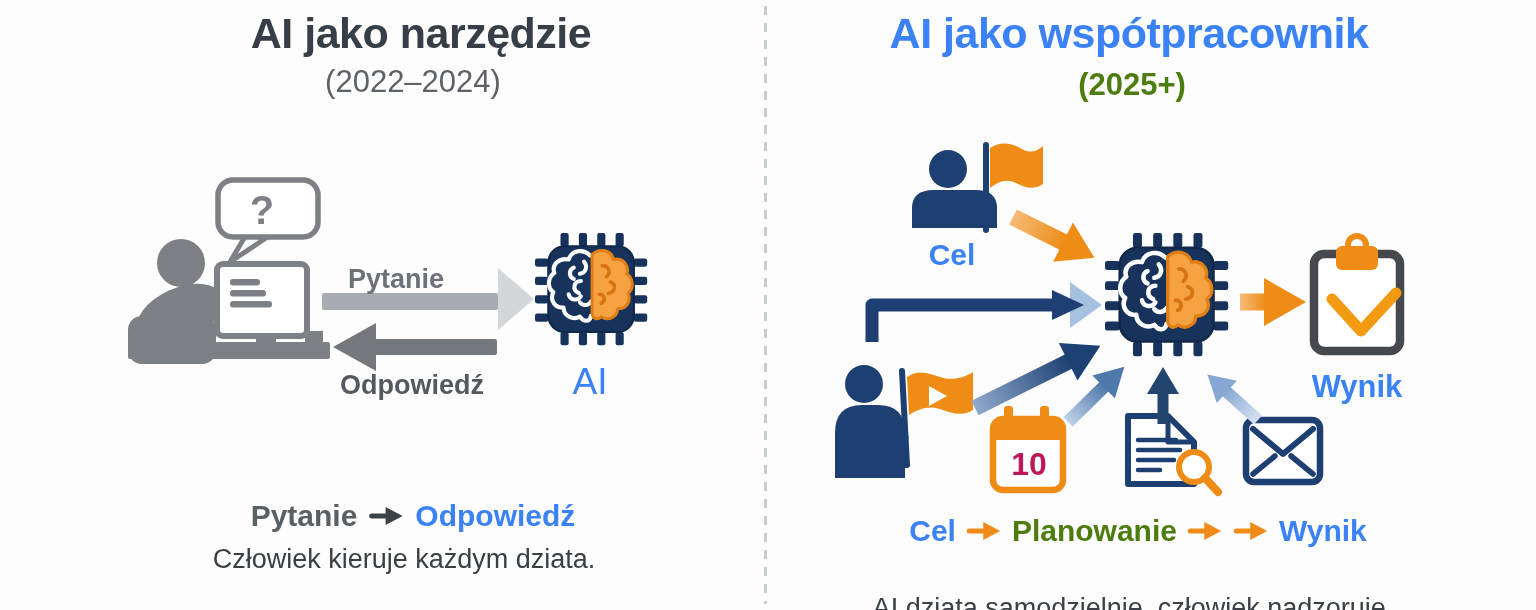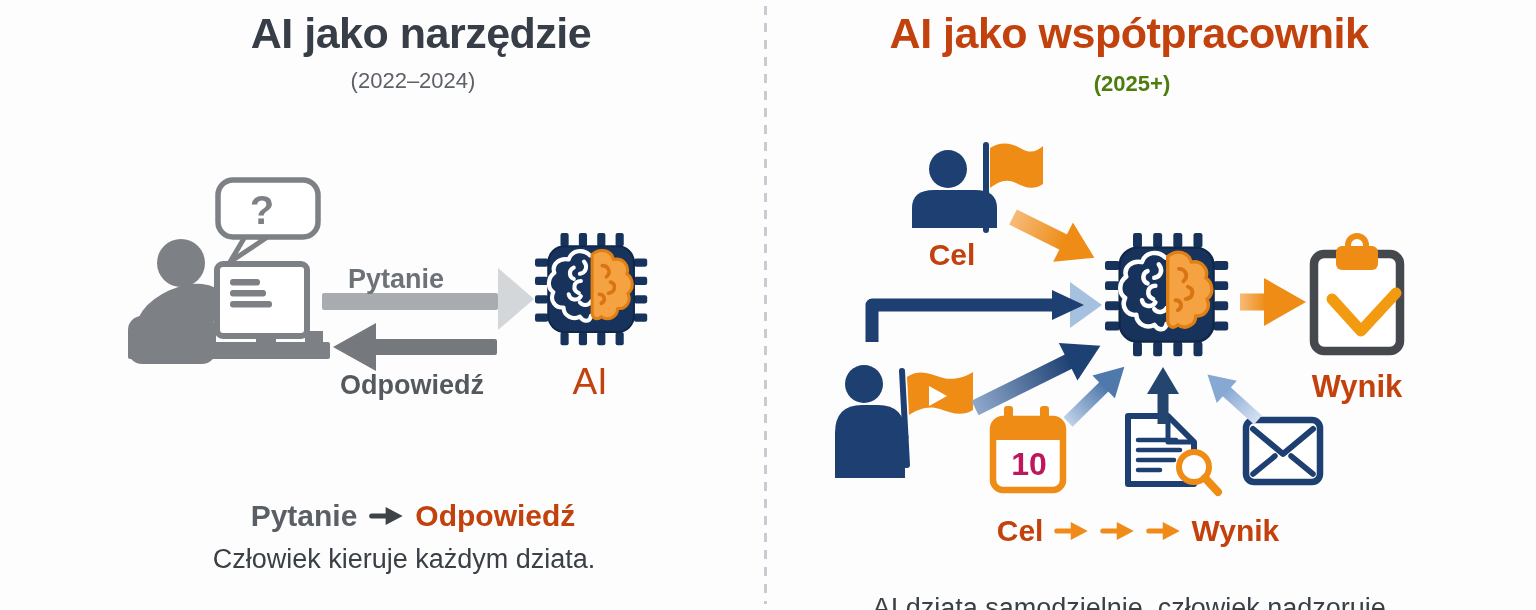--- a/index.html
+++ b/index.html
@@ -1,23 +1,23 @@
 <!DOCTYPE html>
 <html><head>
 <meta charset="utf-8">
 <style>
   html,body{margin:0;padding:0}
   .canvas{position:relative;width:1536px;height:610px;background:#fdfdfd;overflow:hidden;
           font-family:"Liberation Sans","DejaVu Sans",sans-serif;}
   .abs{position:absolute}
   .ct{position:absolute;transform:translate(-50%,-50%);white-space:nowrap;line-height:1}
   .title{font-size:43px;font-weight:700;letter-spacing:-0.5px}
-  .sub{font-size:22px;font-weight:500}
+  .sub{font-size:31px;font-weight:500}
   .charcoal{color:#383e47}
-  .navy{color:#c2410c}
+  .navy{color:#3b82f6}
   .orange{color:#4d7c0f}
   .grayed{color:#5d6269}
   .caption{font-size:27px;color:#3a4046;font-weight:400}
   .flow{display:flex;align-items:center;font-size:30px;font-weight:700}
   .divider{position:absolute;left:764px;top:6px;bottom:6px;width:3px;
            background:repeating-linear-gradient(to bottom,#c7cbd2 0 9px,transparent 9px 17px)}
   svg{display:block;overflow:visible}
 </style>
 </head>
 <body>
@@ -240,20 +240,21 @@
     <div class="ct navy" style="left:952px;top:255px;font-size:30px;font-weight:700">Cel</div>
     <div class="ct" style="left:1029px;top:464px;font-size:32px;font-weight:700;color:#be185d">10</div>
     <div class="ct navy" style="left:1357px;top:386px;font-size:31px;font-weight:700">Wynik</div>
 
     <div class="ct flow" style="left:1138px;top:531px;gap:10px">
       <span class="navy">Cel</span>
       <svg width="36" height="24" viewBox="0 0 36 24">
         <line x1="3" y1="12" x2="19" y2="12" stroke="#f08a18" stroke-width="5" stroke-linecap="round"></line>
         <polygon points="17,3 17,21 34,12" fill="#f08a18"></polygon>
       </svg>
+      <span class="orange">Planowanie</span>
       <svg width="36" height="24" viewBox="0 0 36 24">
         <line x1="3" y1="12" x2="19" y2="12" stroke="#f08a18" stroke-width="5" stroke-linecap="round"></line>
         <polygon points="17,3 17,21 34,12" fill="#f08a18"></polygon>
       </svg>
       <svg width="36" height="24" viewBox="0 0 36 24">
         <line x1="3" y1="12" x2="19" y2="12" stroke="#f08a18" stroke-width="5" stroke-linecap="round"></line>
         <polygon points="17,3 17,21 34,12" fill="#f08a18"></polygon>
       </svg>
       <span class="navy">Wynik</span>
     </div>

